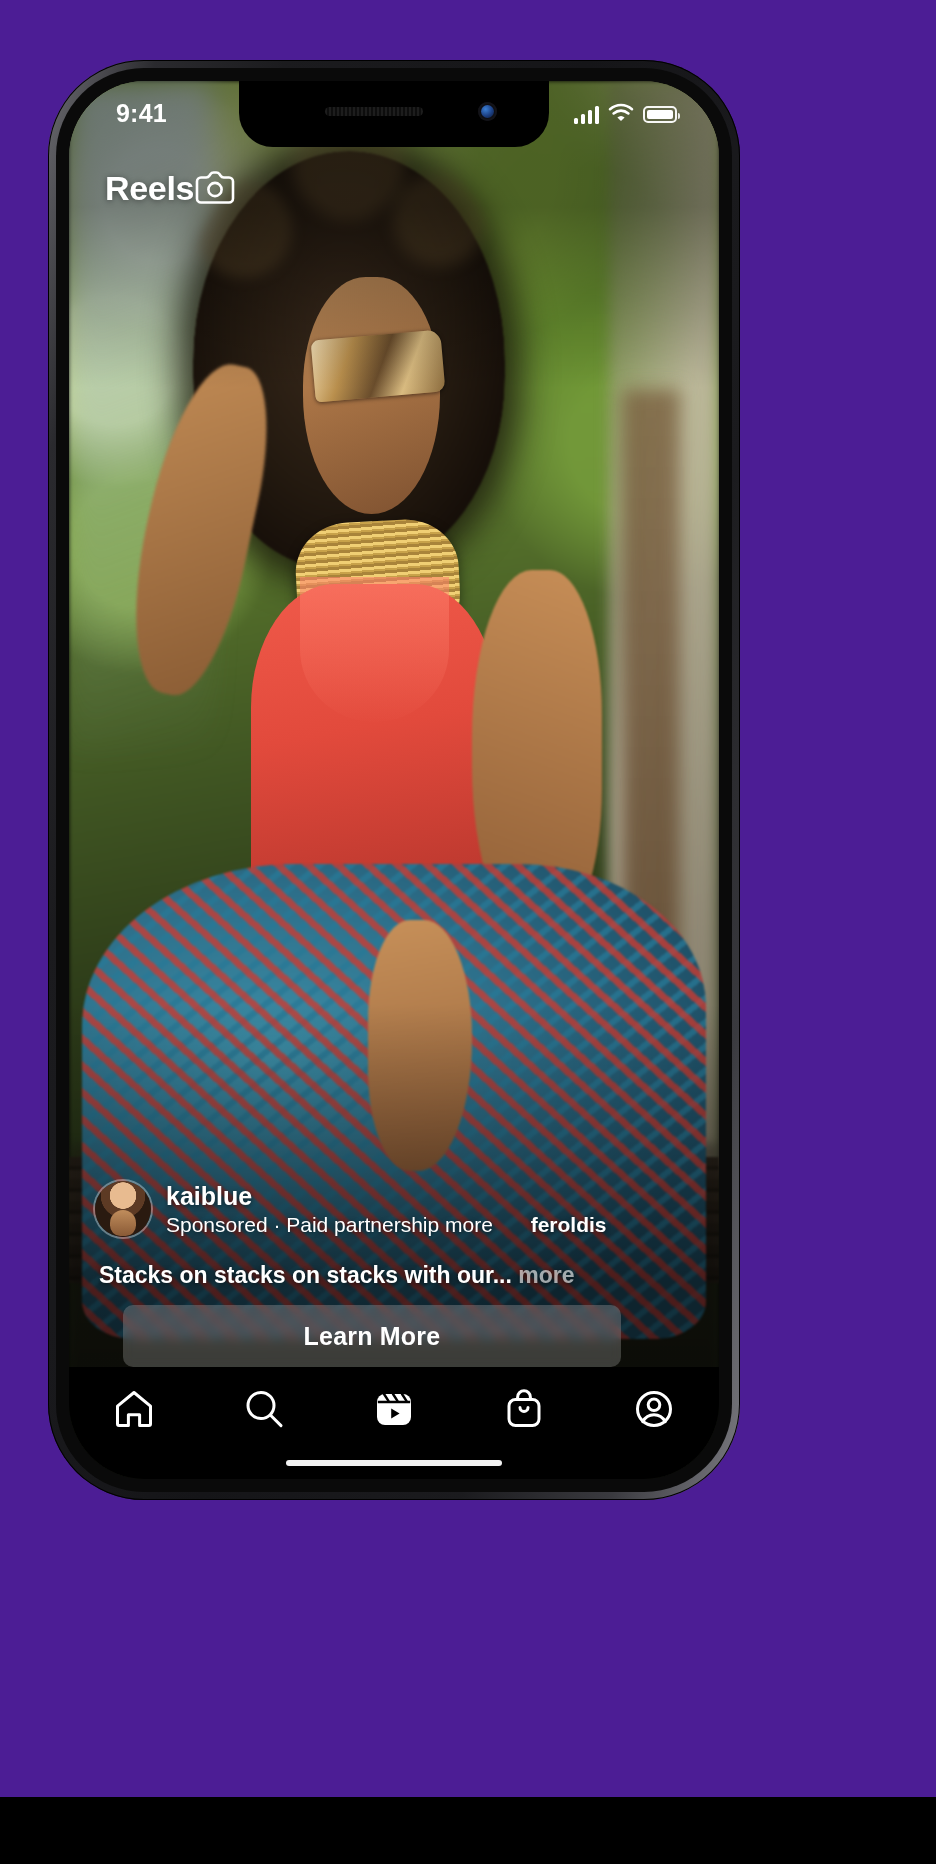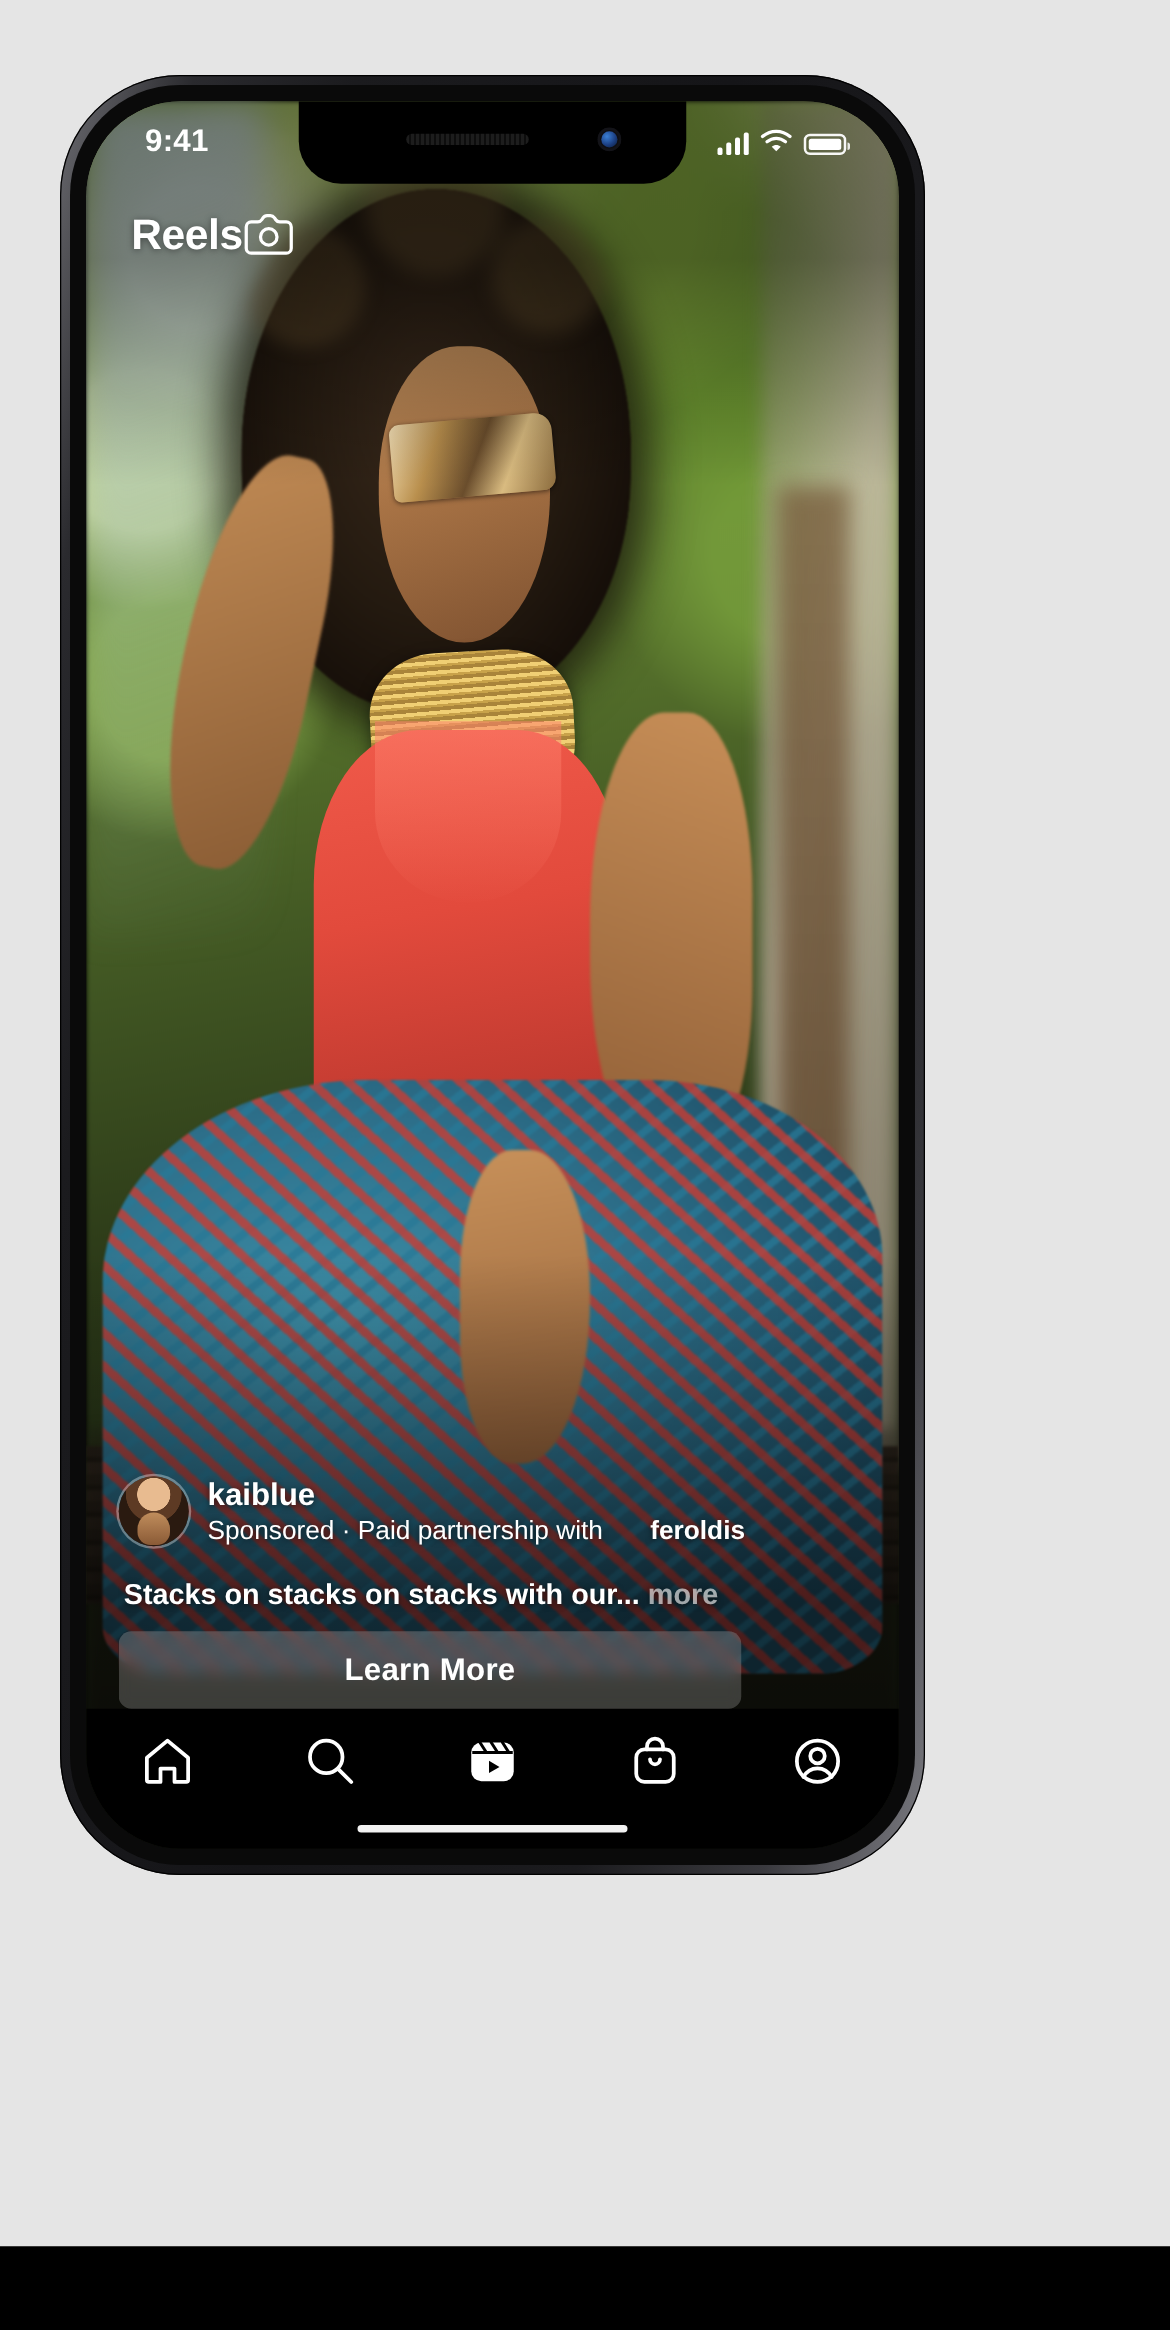--- a/index.html
+++ b/index.html
@@ -7,21 +7,21 @@
     width: 936px; height: 1864px;
     background: #000;
     font-family: "Liberation Sans", sans-serif;
     overflow: hidden;
   }
 
   
   .stage {
     position: relative;
     width: 936px; height: 1797px;
-    background: #e5e5e5;
+    background: #4c1d95;
   }
   .phone-outer {
     position: absolute;
     left: 48px; top: 60px;
     width: 692px; height: 1440px;
     border-radius: 96px;
     background:
       linear-gradient(105deg,#6d6d72 0%, #2a2a2e 10%, #1b1b1e 22%,
                       #151518 50%, #1b1b1e 74%, #3a3a3f 88%, #7d7d83 100%);
     box-shadow: 0 0 0 1px #000 inset;
@@ -353,20 +353,21 @@
   .cta {
     display:flex; align-items:center; justify-content:center;
     height: 62px;
     width: calc(100% - 100px);
     border-radius: 10px;
     background: rgba(255,255,255,.20);
     backdrop-filter: blur(6px);
     color:#fff; font-size:25px; font-weight:700;
     border: none;
     letter-spacing: .2px;
+    margin-left: 28px;
   }
 
   
   .tabbar {
     position: absolute; left: 0; right: 0; bottom: 0;
     height: 112px;
     background: #000;
     z-index: 35;
     display: flex; align-items: flex-start; justify-content: space-around;
     padding-top: 16px;
@@ -450,21 +451,21 @@
           </div>
         </div>
 
 
         <div class="info">
 
           <div class="user-row">
             <div class="avatar"></div>
             <div class="user-text">
               <span class="uname">kaiblue</span>
-              <span class="sponsored"><span>Sponsored · Paid partnership with </span><b>feroldis</b></span>
+              <span class="sponsored"><span>Sponsored · Paid partnership more </span><b>feroldis</b></span>
             </div>
           </div>
 
           <div class="caption">
             <span>Stacks on stacks on stacks with our...</span>
             <span class="more">more</span>
           </div>
 
           <button class="cta">Learn More</button>
         </div>

